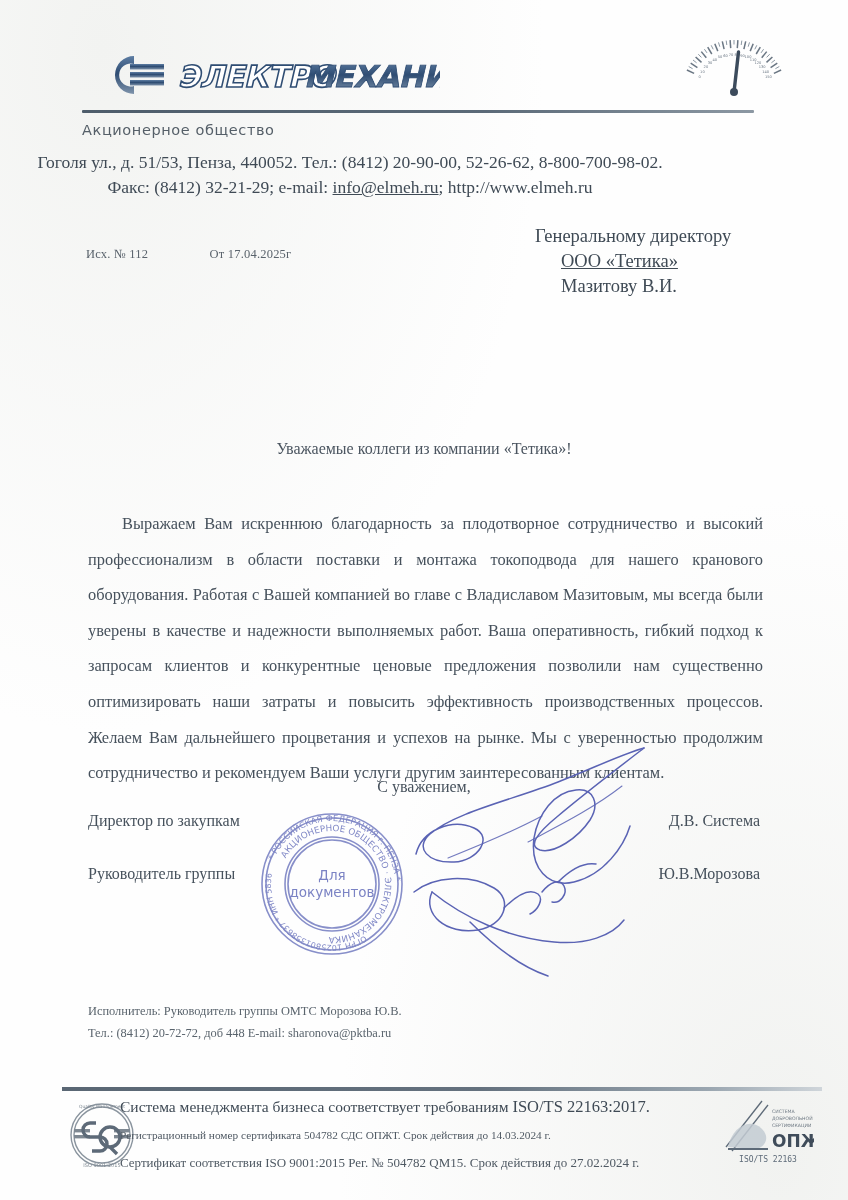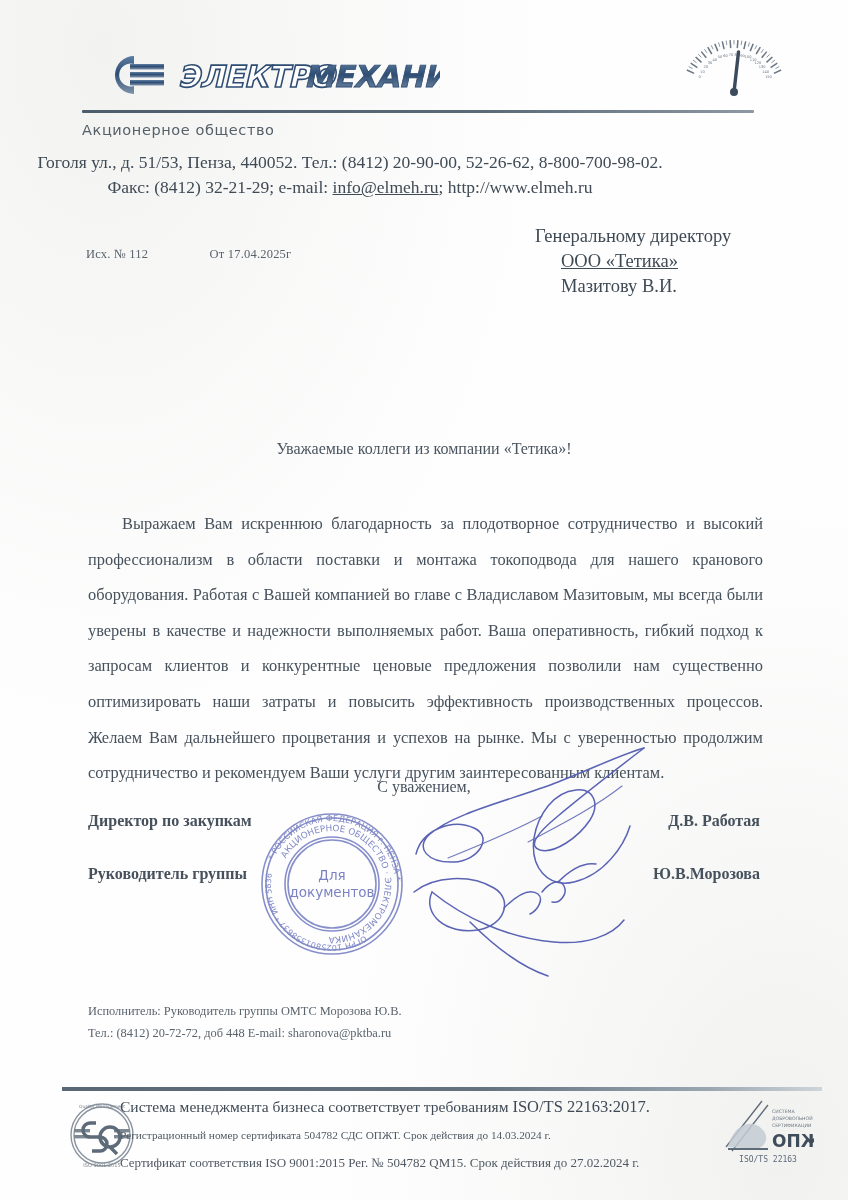--- a/index.html
+++ b/index.html
@@ -57,21 +57,21 @@
   
   .body-text{
     position:absolute;left:88px;top:506px;width:675px;
     font-size:16.4px;line-height:35.6px;
     text-align:justify;text-indent:34px;
     color:#46515c;
     text-justify:inter-word;
   }
   
   .sig-block{position:absolute;left:88px;top:778px;width:672px;font-size:16px;color:#46515c;}
-  .sig-row{position:relative;height:53px;font-weight:bold;}
+  .sig-row{position:relative;height:53px;}
   .sig-row .right{position:absolute;right:0;top:0;}
   .closing{margin-bottom:16px;text-align:center;}
   .signature{position:absolute;left:408px;top:742px;width:250px;height:250px;pointer-events:none;}
   .stamp{position:absolute;left:256px;top:808px;width:152px;height:152px;pointer-events:none;}
   
   .executor{
     position:absolute;left:88px;top:1000px;
     font-size:12.4px;line-height:22px;color:#5a646d;
   }
   
@@ -253,21 +253,21 @@
       </text>
       <text class="stamp-txt" x="76" y="72" text-anchor="middle" font-size="13.5">Для</text>
       <text class="stamp-txt" x="76" y="89" text-anchor="middle" font-size="13.5">документов</text>
     </svg>
   </div>
 
   <div class="sig-block">
     <div class="closing">С уважением,</div>
     <div class="sig-row">
       <span>Директор по закупкам</span>
-      <span class="right">Д.В. Работая</span>
+      <span class="right">Д.В. Система</span>
     </div>
     <div class="sig-row">
       <span>Руководитель группы</span>
       <span class="right">Ю.В.Морозова</span>
     </div>
   </div>
 
   <div class="executor">
     <div>Исполнитель: Руководитель группы ОМТС Морозова Ю.В.</div>
     <div>Тел.: (8412) 20-72-72, доб 448  E-mail: sharonova@pktba.ru</div>

